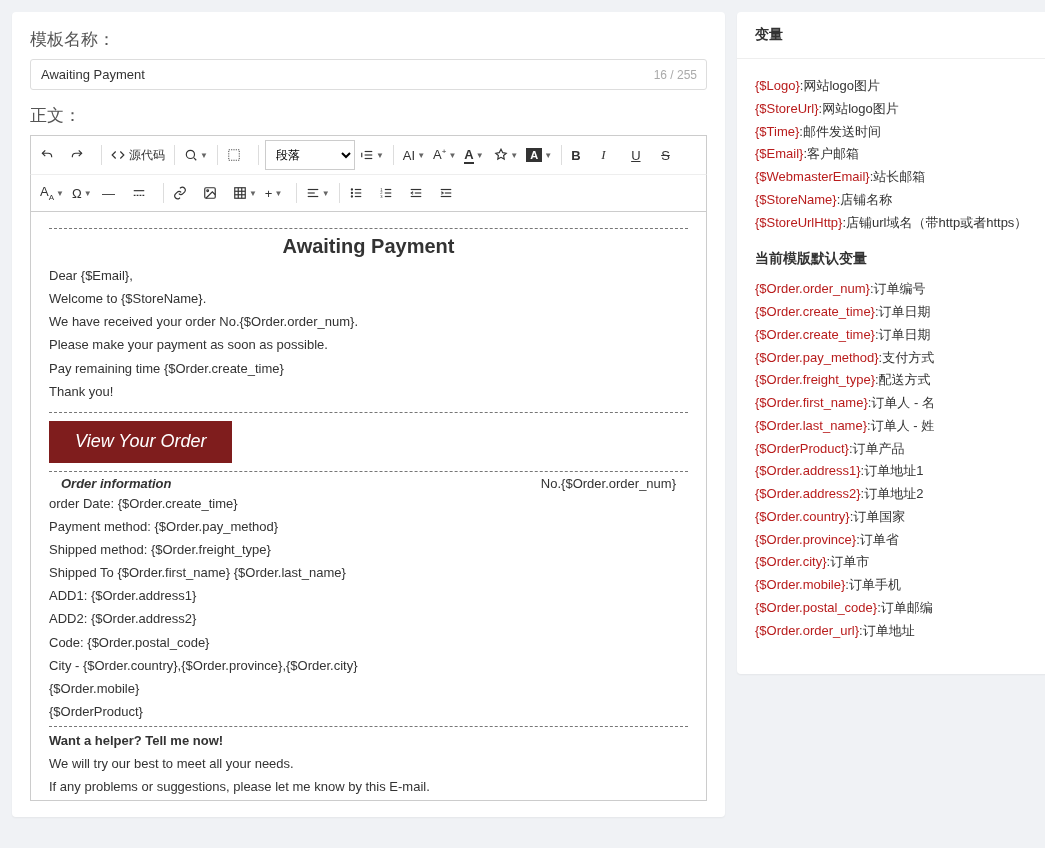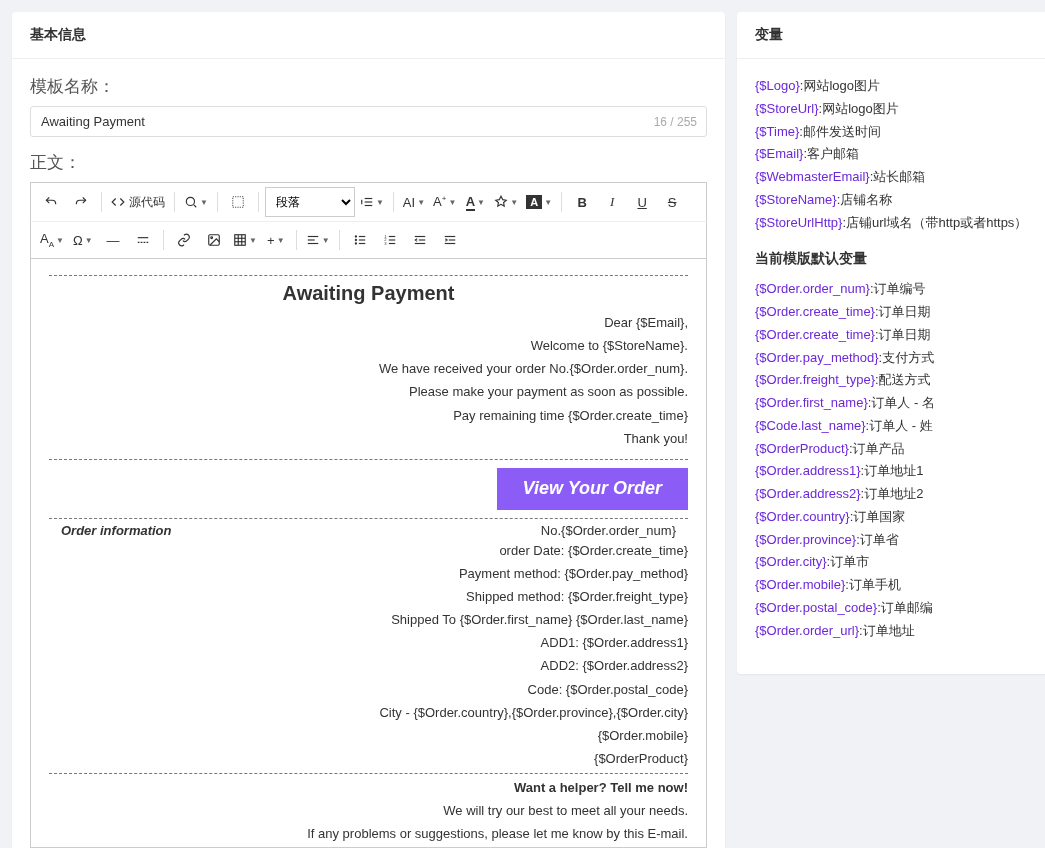--- a/index.html
+++ b/index.html
@@ -8,46 +8,45 @@
 .left-panel { flex: 1; background: #fff; border-radius: 4px; box-shadow: 0 1px 2px rgba(0,0,0,0.05); }
 .right-panel { width: 320px; background: #fff; border-radius: 4px; box-shadow: 0 1px 2px rgba(0,0,0,0.05); padding: 0; align-self: flex-start; }
 .card-header { padding: 14px 18px; border-bottom: 1px solid #eee; font-weight: 600; font-size: 14px; }
 .card-body { padding: 16px 18px; }
 .form-label { font-size: 17px; color: #555; margin-bottom: 8px; display: block; }
 .input-wrap { position: relative; margin-bottom: 14px; }
 .text-input { width: 100%; padding: 7px 70px 7px 10px; border: 1px solid #ddd; border-radius: 3px; font-size: 13px; color: #333; outline: none; }
 .char-count { position: absolute; right: 10px; top: 50%; transform: translateY(-50%); font-size: 12px; color: #aaa; }
 .toolbar { border: 1px solid #ccc; border-bottom: none; background: #fff; display: flex; flex-wrap: wrap; align-items: center; padding: 4px 6px; gap: 2px; }
 .toolbar-row2 { border-top: 1px solid #eee; }
-.tb-btn { display: inline-flex; align-items: center; justify-content: center; min-width: 28px; height: 28px; cursor: pointer; border-radius: 2px; color: #333; font-size: 13px; padding: 0 3px; }
+.tb-btn { display: inline-flex; align-items: center; justify-content: flex-start; min-width: 28px; height: 28px; cursor: pointer; border-radius: 2px; color: #333; font-size: 13px; padding: 0 3px; }
 .tb-sep { width: 1px; height: 20px; background: #ddd; margin: 0 4px; }
 .tb-select { height: 30px; border: 1px solid #ccc; font-size: 12px; padding: 0 6px; min-width: 90px; cursor: pointer; background: #fff; }
 .tb-label { font-size: 12px; margin-left: 4px; }
 .dd-caret { font-size: 8px; margin-left: 2px; color: #666; }
 .editor-area { border: 1px solid #ccc; height: 590px; overflow-y: scroll; padding: 12px 18px 18px; font-size: 13px; background: #fff; position: relative; }
 .dash-line { border-top: 1px dashed #777; margin: 4px 0; }
 .e-title { text-align: center; font-weight: 700; font-size: 20px; margin: 6px 0 8px; }
-.e-center p { text-align: right; margin: 3px 0; line-height: 1.55; font-size: 13px; }
-.view-btn { display: inline-block; background: #8b5cf6; color: #fff; font-weight: 700; font-size: 18px; padding: 7px 26px; margin: 4px 0; font-style: italic; }
+.e-center p { text-align: left; margin: 3px 0; line-height: 1.55; font-size: 13px; }
+.view-btn { display: inline-block; background: #7f1d1d; color: #fff; font-weight: 400; font-size: 18px; padding: 7px 26px; margin: 4px 0; font-style: italic; }
 .order-info-row { display: flex; justify-content: space-between; padding: 0 12px; }
 .order-info-row strong { font-size: 13px; font-style: italic; }
 .var-section-title { font-weight: 600; font-size: 14px; margin: 4px 0 10px; }
 .var-list { margin-bottom: 16px; }
 .var-item { font-size: 13px; line-height: 1.75; }
-.var-key { color: #6d28d9; }
+.var-key { color: #b91c1c; }
 .var-desc { color: #333; }
 .icon-svg { display: inline-block; vertical-align: middle; }
 .font-a-box { border: 1px solid #333; padding: 0 3px; font-weight: bold; font-size: 11px; background: #333; color: #fff; }
 </style>
 </head>
 <body>
 
 <div class="layout">
   <div class="left-panel">
-    <div class="card-header">基本信息</div>
     <div class="card-body">
       <label class="form-label">模板名称：</label>
       <div class="input-wrap">
         <input class="text-input" value="Awaiting Payment" style="">
         <span class="char-count">16 / 255</span>
       </div>
       <label class="form-label">正文：</label>
 
       <div class="toolbar">
         <span class="tb-btn">
@@ -272,21 +271,21 @@
           <div class="var-item"><span class="var-key">{$StoreUrlHttp}</span><span class="var-desc">:店铺url域名（带http或者https）</span></div>
         </div>
       <div class="var-section-title">当前模版默认变量</div>
       <div class="var-list" id="template-vars">
           <div class="var-item"><span class="var-key">{$Order.order_num}</span><span class="var-desc">:订单编号</span></div>
           <div class="var-item"><span class="var-key">{$Order.create_time}</span><span class="var-desc">:订单日期</span></div>
           <div class="var-item"><span class="var-key">{$Order.create_time}</span><span class="var-desc">:订单日期</span></div>
           <div class="var-item"><span class="var-key">{$Order.pay_method}</span><span class="var-desc">:支付方式</span></div>
           <div class="var-item"><span class="var-key">{$Order.freight_type}</span><span class="var-desc">:配送方式</span></div>
           <div class="var-item"><span class="var-key">{$Order.first_name}</span><span class="var-desc">:订单人 - 名</span></div>
-          <div class="var-item"><span class="var-key">{$Code.last_name}</span><span class="var-desc">:订单人 - 姓</span></div>
+          <div class="var-item"><span class="var-key">{$Order.last_name}</span><span class="var-desc">:订单人 - 姓</span></div>
           <div class="var-item"><span class="var-key">{$OrderProduct}</span><span class="var-desc">:订单产品</span></div>
           <div class="var-item"><span class="var-key">{$Order.address1}</span><span class="var-desc">:订单地址1</span></div>
           <div class="var-item"><span class="var-key">{$Order.address2}</span><span class="var-desc">:订单地址2</span></div>
           <div class="var-item"><span class="var-key">{$Order.country}</span><span class="var-desc">:订单国家</span></div>
           <div class="var-item"><span class="var-key">{$Order.province}</span><span class="var-desc">:订单省</span></div>
           <div class="var-item"><span class="var-key">{$Order.city}</span><span class="var-desc">:订单市</span></div>
           <div class="var-item"><span class="var-key">{$Order.mobile}</span><span class="var-desc">:订单手机</span></div>
           <div class="var-item"><span class="var-key">{$Order.postal_code}</span><span class="var-desc">:订单邮编</span></div>
           <div class="var-item"><span class="var-key">{$Order.order_url}</span><span class="var-desc">:订单地址</span></div>
         </div>

